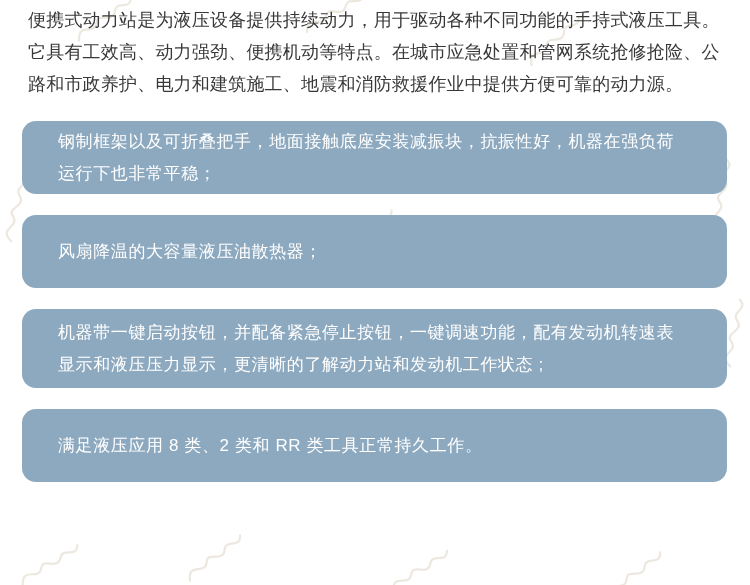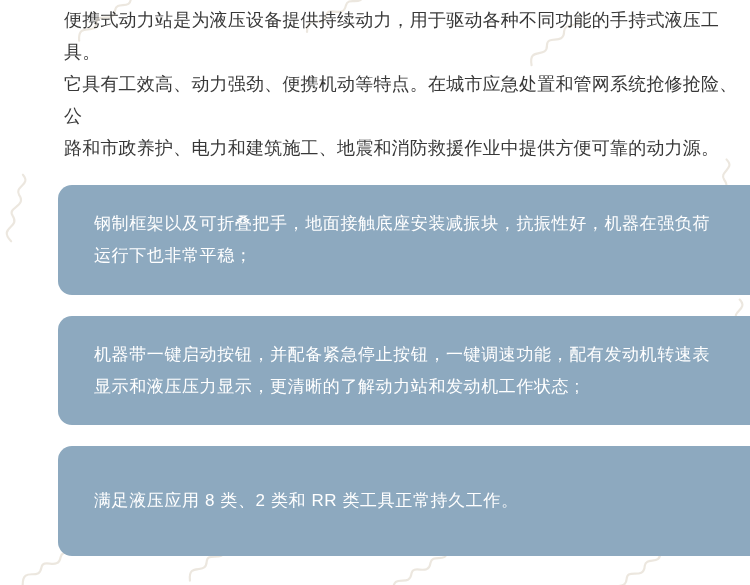--- a/index.html
+++ b/index.html
@@ -14,21 +14,20 @@
     width: 750px;
     background: var(--page-bg);
     font-family: "Liberation Sans", "DejaVu Sans", sans-serif;
   }
   .page {
     position: relative;
     width: 750px;
     height: 585px;
     overflow: hidden;
     background: var(--page-bg);
-    padding-left: 36px;
   }
   .watermark-layer {
     position: absolute;
     inset: 0;
     z-index: 0;
     opacity: 0.55;
     pointer-events: none;
   }
   .watermark-layer svg { position: absolute; }
   .content {
@@ -38,29 +37,29 @@
   .intro {
     padding: 4px 12px 0 28px;
     font-size: 18px;
     line-height: 32px;
     letter-spacing: 0.2px;
     color: var(--body-text);
     white-space: pre-line;
   }
   .feature-box {
     width: 705px;
-    height: 110px;
+    height: 73px;
     margin: 21px 0 0 22px;
     background: var(--card-bg);
     border-radius: 14px;
     display: flex;
     align-items: center;
     padding: 10px 30px 10px 36px;
   }
-  .feature-box.tall { height: 109px; }
+  .feature-box.tall { height: 79px; }
   .feature-text {
     color: var(--card-text);
     font-size: 17px;
     line-height: 32px;
     letter-spacing: 0.6px;
     white-space: pre-line;
   }
 </style>
 </head>
 <body>
@@ -109,20 +108,23 @@
   <div class="content">
     <p class="intro">便携式动力站是为液压设备提供持续动力，用于驱动各种不同功能的手持式液压工具。
 它具有工效高、动力强劲、便携机动等特点。在城市应急处置和管网系统抢修抢险、公
 路和市政养护、电力和建筑施工、地震和消防救援作业中提供方便可靠的动力源。</p>
 
     <div class="feature-box">
       <p class="feature-text">钢制框架以及可折叠把手，地面接触底座安装减振块，抗振性好，机器在强负荷
 运行下也非常平稳；</p>
     </div>
 
+    <div class="feature-box">
+      <p class="feature-text">风扇降温的大容量液压油散热器；</p>
+    </div>
 
     <div class="feature-box tall">
       <p class="feature-text">机器带一键启动按钮，并配备紧急停止按钮，一键调速功能，配有发动机转速表
 显示和液压压力显示，更清晰的了解动力站和发动机工作状态 ;</p>
     </div>
 
     <div class="feature-box">
       <p class="feature-text">满足液压应用 8 类、2 类和 RR 类工具正常持久工作。</p>
     </div>
   </div>

